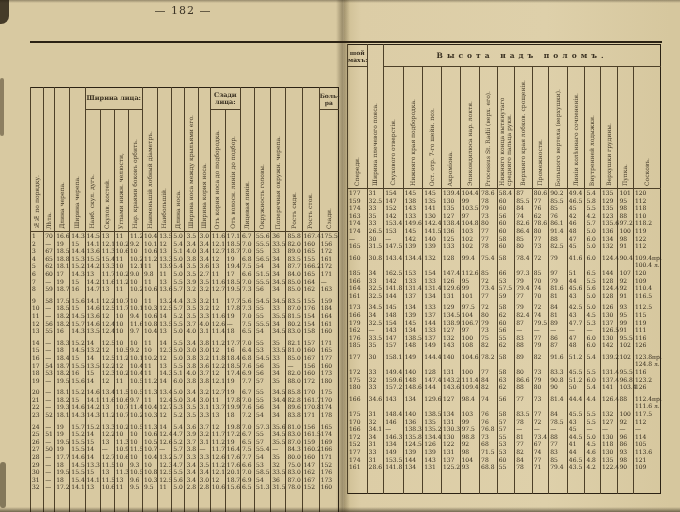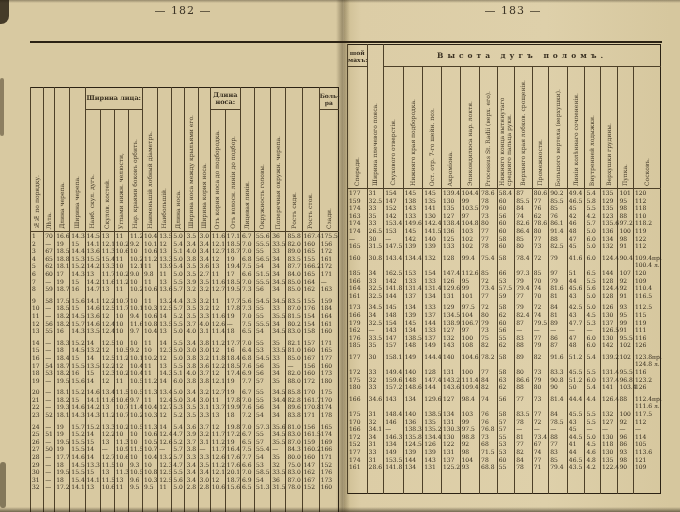--- a/index.html
+++ b/index.html
@@ -49,21 +49,20 @@
 </style>
 </head>
 <body>
 
 <div class="scan">
   <div class="pagebg left art"></div>
   <div class="pagebg right art"></div>
   <div class="gutter art"></div>
 
   <div class="pagenum l">— 182 —</div>
-  <div class="pagenum r">— 183 —</div>
   <div class="toprule art"></div>
 
   <table class="anthro tleft" id="left-table">
       <colgroup>
         <col style="width: 13px;">
         <col style="width: 11px;">
         <col style="width: 15px;">
         <col style="width: 15px;">
         <col style="width: 15px;">
         <col style="width: 14px;">
@@ -106,21 +105,21 @@
           </th>
           <th class="vert" rowspan="2">
             <span class="vtxt h-full">Длина носа.</span>
           </th>
           <th class="vert" rowspan="2">
             <span class="vtxt h-full">Ширина носа между крыльями его.</span>
           </th>
           <th class="vert" rowspan="2">
             <span class="vtxt h-full">Ширина корня носа.</span>
           </th>
-          <th class="grp gs" colspan="2">Длина носа:</th>
+          <th class="grp gs" colspan="2">Сзади лица:</th>
           <th class="vert gs" rowspan="2">
             <span class="vtxt h-full">Лицевая линія.</span>
           </th>
           <th class="vert" rowspan="2">
             <span class="vtxt h-full">Окружность головы.</span>
           </th>
           <th class="vert" rowspan="2">
             <span class="vtxt h-full">Поперечная окружн. черепа.</span>
           </th>
           <th class="vert" rowspan="2">
@@ -1030,21 +1029,21 @@
         <col style="width: 15px;">
         <col style="width: 26px;">
       </colgroup>
       <thead>
         <tr class="r1">
           <th class="grp gs small" colspan="1">шой
 махъ:</th>
           <th class="vert gs" rowspan="2">
             <span class="vtxt h-full">Ширина плечевого пояса.</span>
           </th>
-          <th class="grp gs wide" colspan="15">Высота дугъ поломъ.</th>
+          <th class="grp gs wide" colspan="15">Высота надъ поломъ.</th>
         </tr>
         <tr class="r2">
           <th class="vert gs">
             <span class="vtxt h-sub">Спереди.</span>
           </th>
           <th class="vert gs">
             <span class="vtxt h-sub">Слухового отверстія.</span>
           </th>
           <th class="vert">
             <span class="vtxt h-sub">Нижняго края подбородка.</span>

